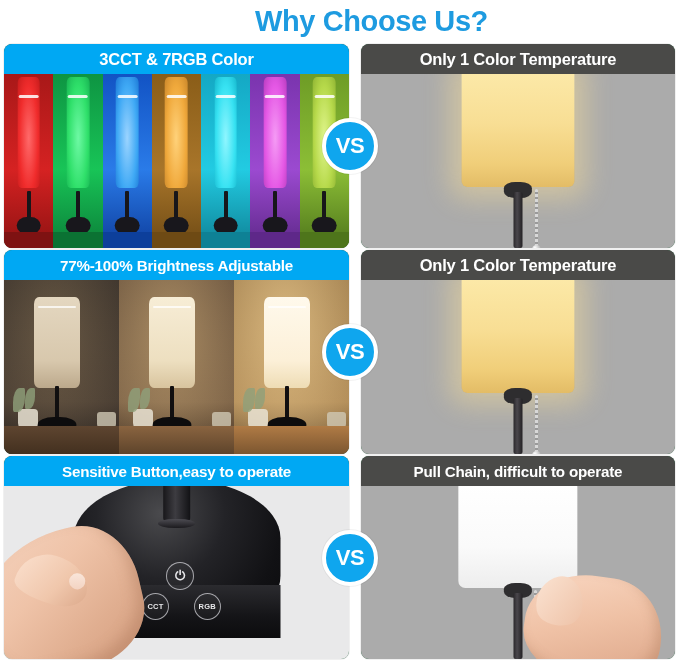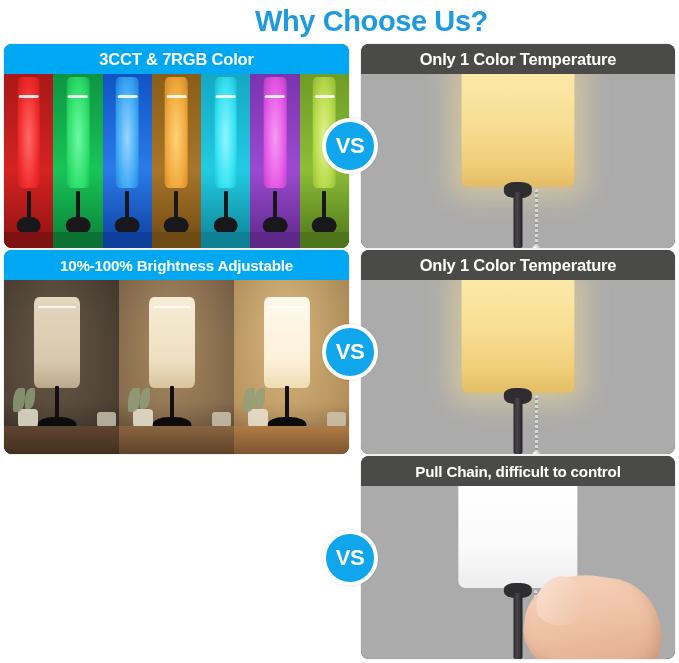--- a/index.html
+++ b/index.html
@@ -297,21 +297,21 @@
           <div class="chainball" style="left:54.3%;top:98%;"></div>
         </div>
       </div>
 
       <div class="vs">VS</div>
     </div>
 
     <div class="row">
 
       <div class="panel left">
-        <div class="hdr blue small">10%-100% Brightness Adjustable</div>
+        <div class="hdr blue small">77%-100% Brightness Adjustable</div>
         <div class="media">
           <div class="brstrip">
             <div class="brcell" style="background:linear-gradient(180deg,#3E352D,#4A3E33 70%,#2A2420)">
               <div class="glow" style="background:radial-gradient(ellipse at 46% 40%,rgba(255,214,150,.20),rgba(255,214,150,0) 62%)"></div>
               <div class="shade" style="background:linear-gradient(180deg,#E4D7C0,#D8C8AD 70%,#BCA98C)"></div>
               <div class="pole"></div>
                 <div class="base"></div>
               <div class="pot"></div>
               <div class="leaf" style="left:8%;bottom:24%;width:10%;height:14%;"></div>
               <div class="leaf" style="left:18%;bottom:26%;width:9%;height:12%;"></div>
@@ -354,23 +354,44 @@
           <div class="chain" style="left:55.5%;top:66%;height:34%;"></div>
           <div class="chainball" style="left:54.3%;top:98%;"></div>
         </div>
       </div>
 
       <div class="vs">VS</div>
     </div>
 
     <div class="row">
 
+      <div class="panel left">
+        <div class="hdr blue small">Sensitive Button,easy to operate</div>
+        <div class="media">
+          <div class="basebg"></div>
+          <div class="bigbase">
+              <div class="rim"></div>
+            </div>
+          <div class="bigpole"></div>
+          <div class="poleRing"></div>
+
+          <div class="btn power" style="left:47%;top:44%;">⏻</div>
+          <div class="btn cct" style="left:40%;top:62%;">CCT</div>
+          <div class="btn rgb" style="left:55%;top:62%;">RGB</div>
+
+          <div class="hand">
+            <div class="finger">
+              <div class="nail"></div>
+            </div>
+          </div>
+        </div>
+      </div>
 
       <div class="panel right">
-        <div class="hdr dark small">Pull Chain, difficult to control</div>
+        <div class="hdr dark small">Pull Chain, difficult to operate</div>
         <div class="media">
           <div class="graybg"></div>
           <div class="whiteshade"></div>
           <div class="fitting" style="top:56%;"></div>
           <div class="rodpole" style="top:62%;"></div>
           <div class="chain" style="left:55%;top:60%;height:28%;"></div>
           <div class="chainball" style="left:53.8%;top:86%;"></div>
           <div class="hand2">
             <div class="thumb"></div>
           </div>

